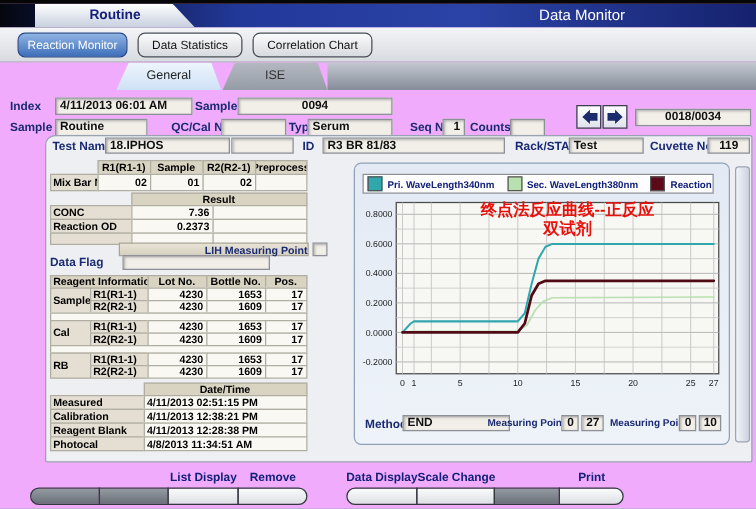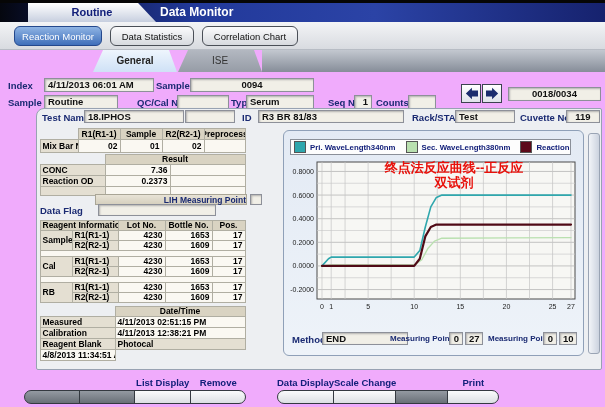--- a/index.html
+++ b/index.html
@@ -6,35 +6,35 @@
   #app{position:relative;width:605px;height:407px;overflow:hidden;
        font-family:"Liberation Sans",sans-serif;background:#f0abfc;}
   
   .titlebar{position:absolute;left:0;top:0;width:605px;height:22px;
     background:linear-gradient(90deg,#05070f 0%,#0c1440 10%,#22399a 32%,#2b43a6 62%,#16226e 100%);
     border-top:3px solid #060606;box-sizing:border-box;}
   .mode-tab{position:absolute;left:28px;top:0px;width:128px;height:19px;
     background:linear-gradient(180deg,#ffffff,#c7cfdf);
     clip-path:polygon(0 0,86% 0,100% 100%,0 100%);
     color:#13207a;font-size:11px;font-weight:bold;text-align:center;line-height:19px;}
-  .app-title{position:absolute;left:160px;top:2px;width:340px;text-align:left;
-    color:#ffffff;font-size:12px;font-weight:bold;}
+  .app-title{position:absolute;left:160px;top:2px;width:340px;text-align:right;
+    color:#ffffff;font-size:12px;font-weight:normal;}
   
   .btnrow{position:absolute;left:0;top:22px;width:605px;height:28px;
     background:linear-gradient(180deg,#f3f4f6,#d8dbe0);border-bottom:1px solid #b7bcc4;box-sizing:border-box;}
   .tbtn{position:absolute;top:4px;height:20px;border-radius:6px;font-size:9.5px;
     text-align:center;line-height:20px;border:1px solid #4a4f57;box-sizing:border-box;
     background:linear-gradient(180deg,#fbfbfc,#d7dadf);color:#111;cursor:default;}
   .tbtn.active{background:linear-gradient(180deg,#8fb4e4,#3f6fba);color:#fff;border-color:#24488c;}
   
   .tabrow{position:absolute;left:0;top:50px;width:605px;height:22px;}
   .tab{position:absolute;top:0;height:22px;font-size:10px;text-align:center;line-height:22px;color:#222;
     clip-path:polygon(10px 0,calc(100% - 8px) 0,100% 100%,0 100%);}
   .tab.main{background:linear-gradient(180deg,#fdfdfe,#d5d8dd);}
-  .tab.general{background:linear-gradient(180deg,#eef5fd,#cfe1f6);font-weight:bold;}
+  .tab.general{background:linear-gradient(180deg,#eef5fd,#cfe1f6);font-weight:normal;}
   .tab.ise{background:linear-gradient(180deg,#b3b8c1,#969ca6);color:#333;}
   .tabfill{position:absolute;top:0;height:22px;background:linear-gradient(180deg,#c3c8d0,#868d99);}
   
   .lbl{position:absolute;color:#1a2a72;font-size:9.5px;font-weight:bold;white-space:nowrap;}
   .fld{position:absolute;background:#f1efe7;border:1px solid #8d9099;box-sizing:border-box;
     box-shadow:inset 1px 1px 2px rgba(60,60,70,.35);font-size:9.5px;font-weight:bold;color:#101010;
     padding:0 3px;white-space:nowrap;overflow:hidden;line-height:12px;}
   .fld.center{text-align:center;}
   .fld.right{text-align:right;}
   .navbtn{position:absolute;width:20px;height:19px;background:linear-gradient(180deg,#ffffff,#dfe3ea);
@@ -210,20 +210,21 @@
   </div>
 
   <div class="grid" style="left:40px;top:306px;grid-template-columns:75px 130px;grid-template-rows:10px 11px 11px 11px 11px;">
     <div class="blank"></div>
     <div class="th">Date/Time</div>
     <div class="lab">Measured</div>
     <div class="txt">4/11/2013 02:51:15 PM</div>
     <div class="lab">Calibration</div>
     <div class="txt">4/11/2013 12:38:21 PM</div>
     <div class="lab">Reagent Blank</div>
+    <div class="txt">4/11/2013 12:28:38 PM</div>
     <div class="lab">Photocal</div>
     <div class="txt">4/8/2013 11:34:51 AM</div>
   </div>
 
   <div class="chartpanel">
     <div class="legend">
       <span class="sw" style="background: rgb(47, 167, 173);"></span>
       <span class="lt">Pri. WaveLength340nm</span>
       <span class="sw" style="margin-left: 6px; background: rgb(185, 224, 175);"></span>
       <span class="lt">Sec. WaveLength380nm</span>

